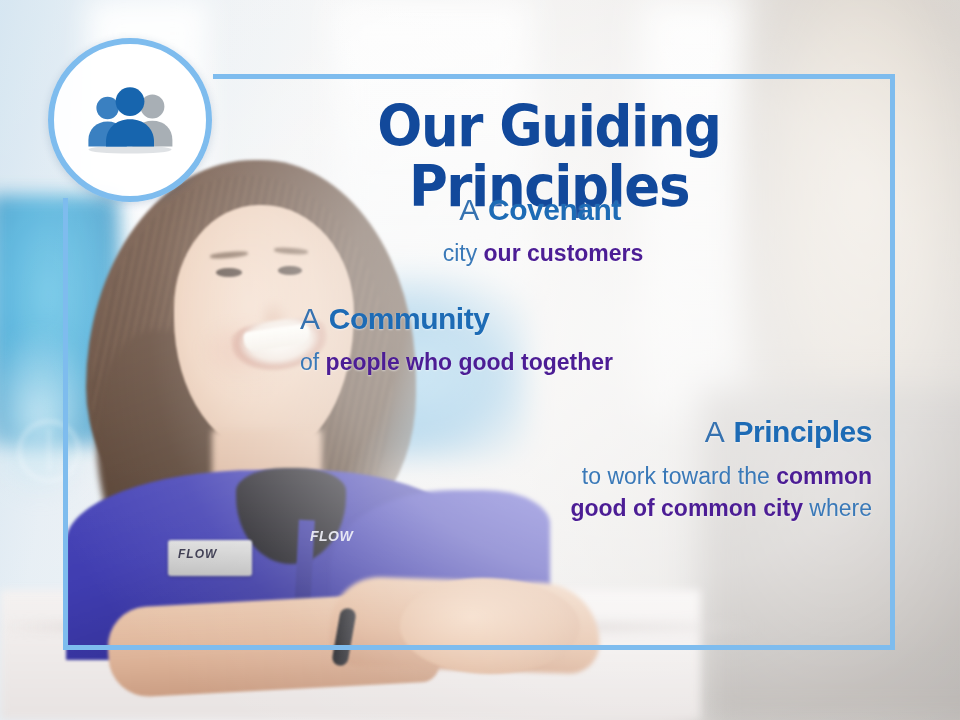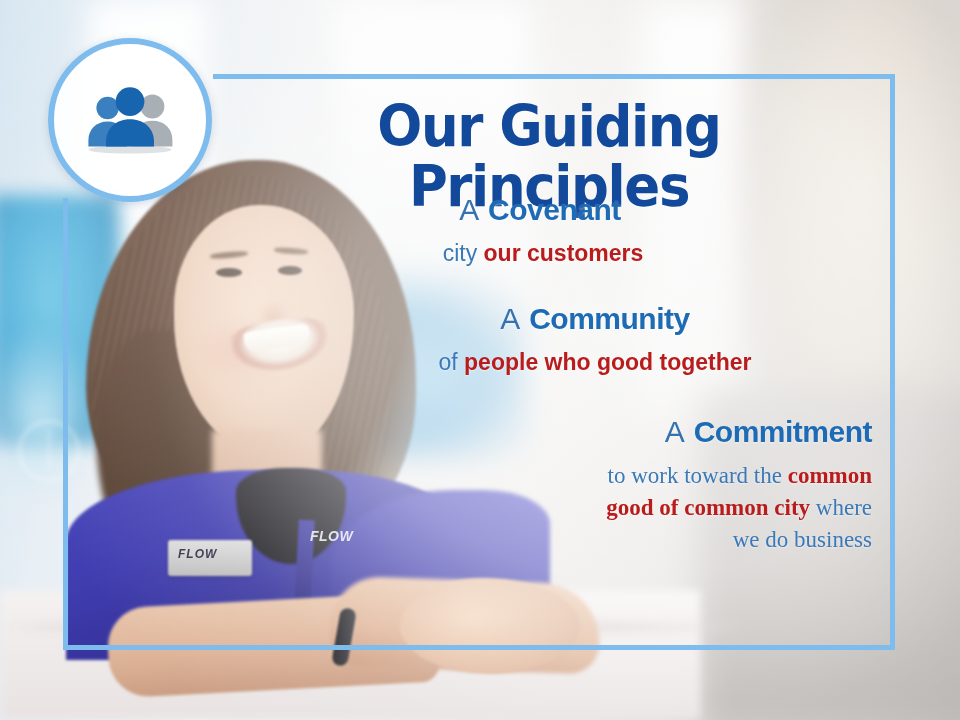--- a/index.html
+++ b/index.html
@@ -255,28 +255,28 @@
   .p-head{
     font-size:30px;line-height:56px;color:#2f6fb3;
     text-shadow:0 1px 2px rgba(255,255,255,.5);
   }
   .p-head .art{font-weight:300;letter-spacing:.5px;color:#3672b0;}
   .p-head .word{font-weight:700;color:#1d6bb5;letter-spacing:-.5px;}
   .p-sub{
     font-size:23px;line-height:31px;color:#3a79b8;font-weight:500;
     text-shadow:0 1px 2px rgba(255,255,255,.5);
   }
-  .p-sub b{font-weight:700;color:#b91c1c;}
+  .p-sub b{font-weight:700;color:#4c1d95;}
 
   .row1{text-align:center;padding-right:40px;}
   .row1 .p-head{padding-right:10px;}
   .row1 .p-sub{padding-right:4px;}
-  .row2{text-align:center;padding-left:60px;margin-top:22px;}
+  .row2{text-align:left;padding-left:60px;margin-top:22px;}
   .row3{text-align:right;padding-right:18px;margin-top:26px;}
-  .row3 .p-sub{line-height:32px;font-family:Liberation Serif, serif;}
+  .row3 .p-sub{line-height:32px;}
 </style>
 </head>
 <body>
 
 <div class="stage">
 
   <div class="photo">
     <div class="bg-wall"></div>
     <div class="bg-window-a"></div>
     <div class="bg-window-b"></div>
@@ -360,23 +360,22 @@
         <span class="word">Community</span>
       </div>
       <div class="p-sub">
         <span>of </span><b>people who good together</b><br>
       </div>
     </div>
 
     <div class="p-block row3">
       <div class="p-head">
         <span class="art">A</span>
-        <span class="word">Commitment</span>
+        <span class="word">Principles</span>
       </div>
       <div class="p-sub">
         <span>to work toward the </span><b>common</b><br>
         <b>good of common city</b><span> where</span><br>
-        <span>we do business</span>
       </div>
     </div>
 
   </div>
 </div>
 
 </body></html>

